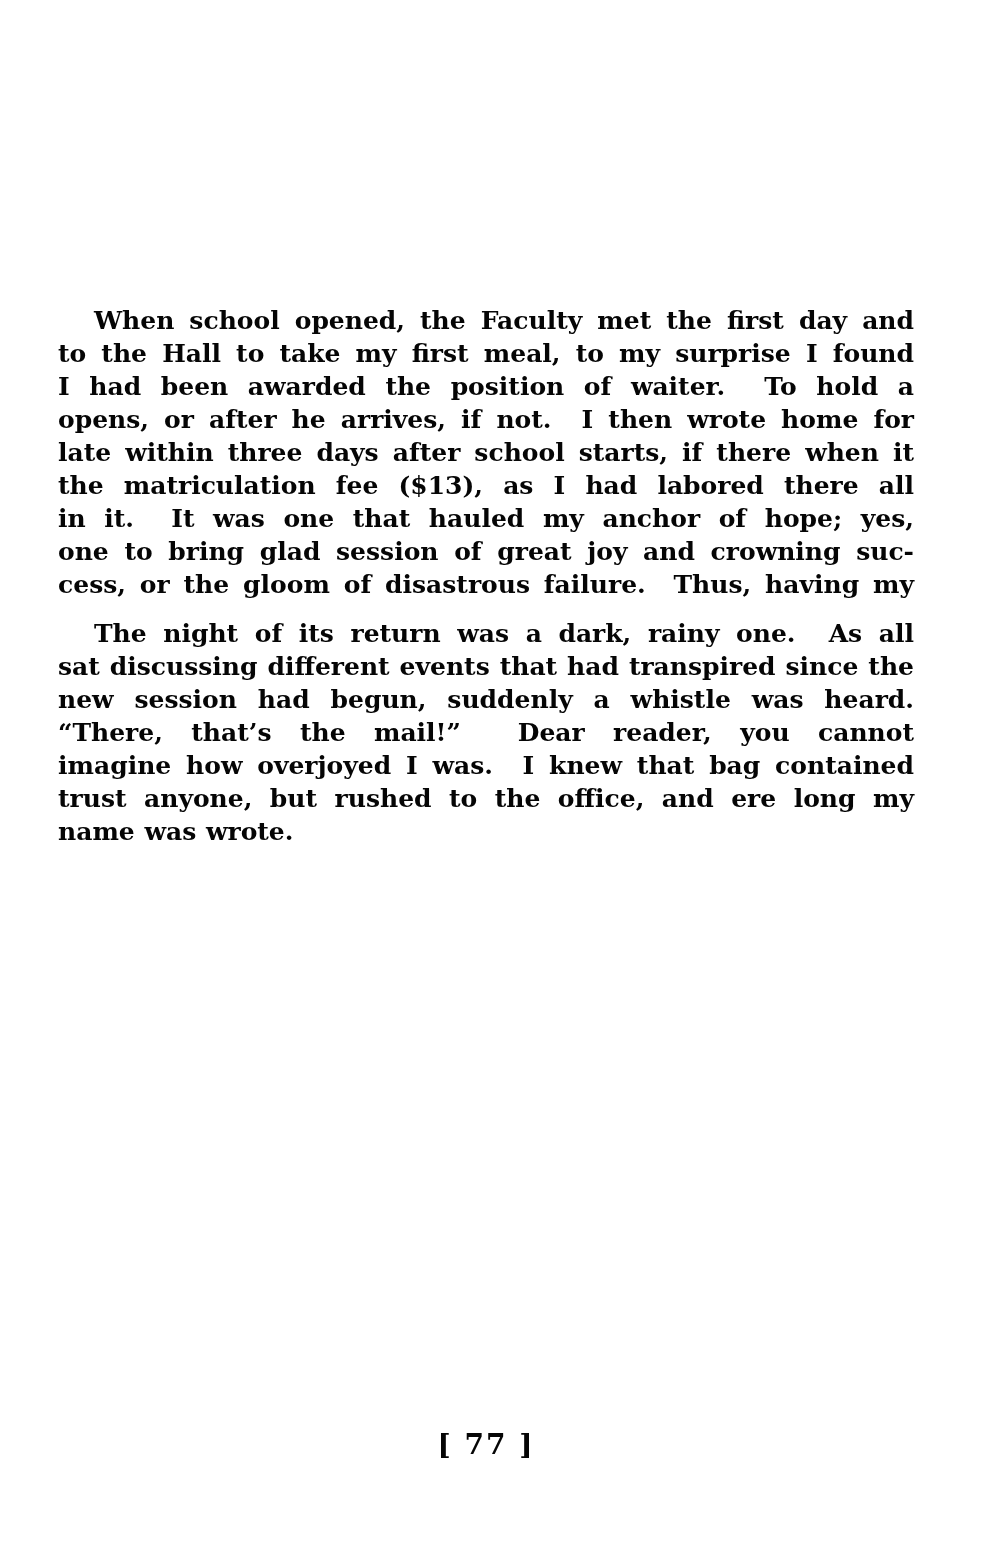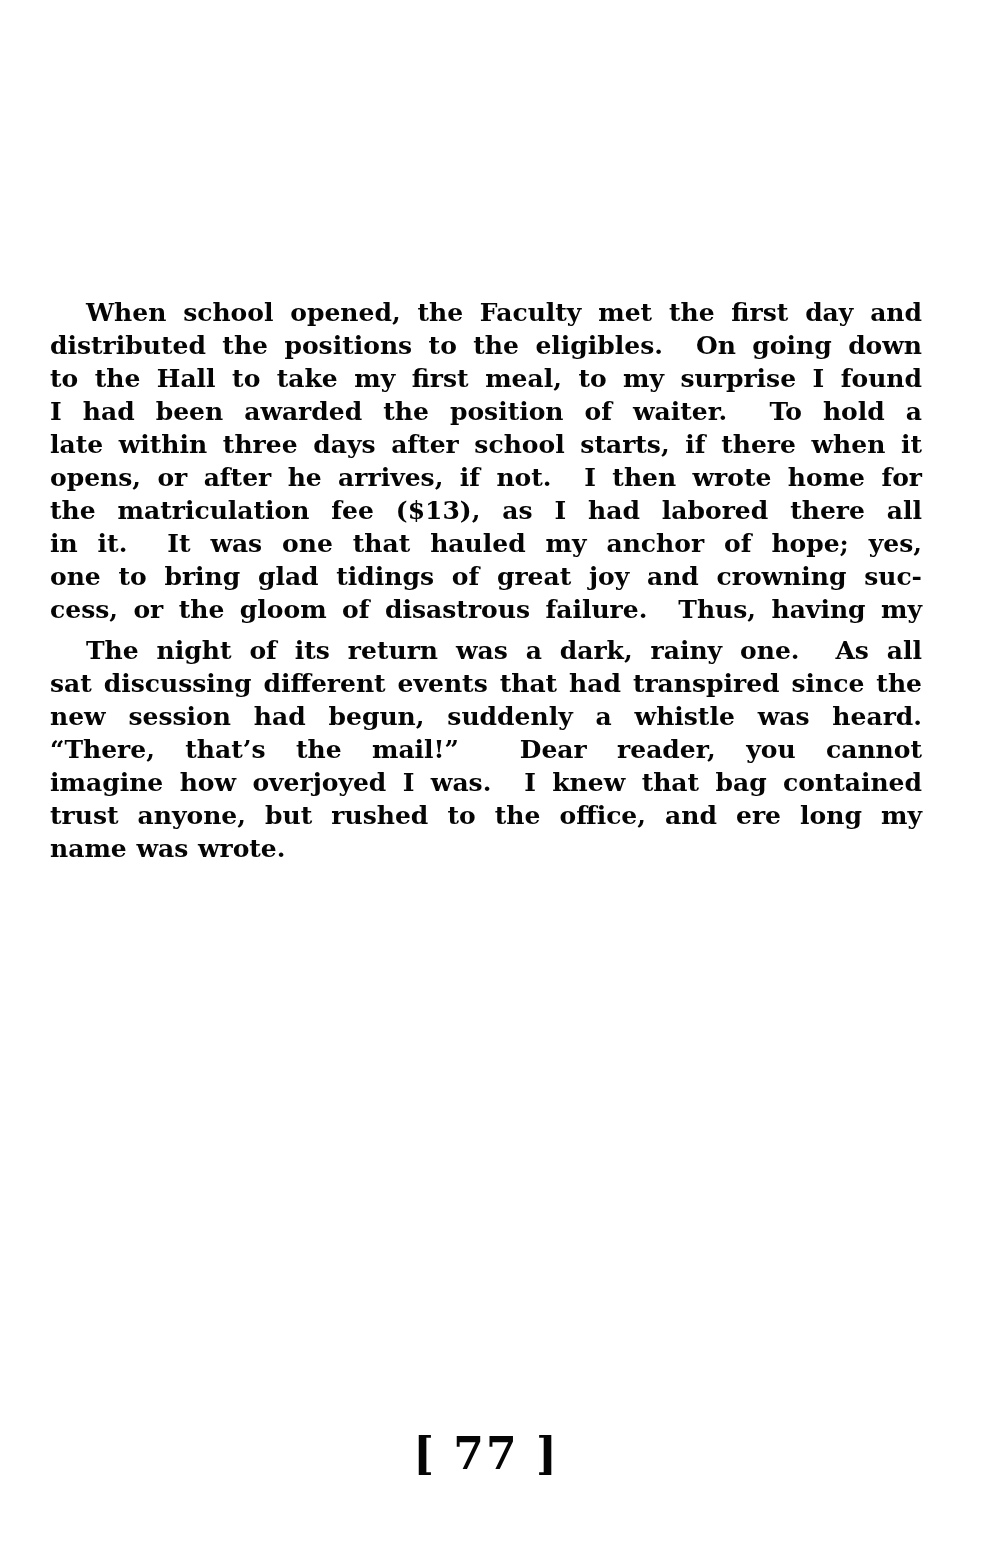--- a/index.html
+++ b/index.html
@@ -20,21 +20,21 @@
     position: absolute;
     left: 42px;
     top: 288px;
     width: 888px;
     font-weight: bold;
     font-size: 25px;
     line-height: 33px;
     color: #050505;
   }
   .para {
-    margin: 8px;
+    margin: 16px;
     padding: 0;
   }
   .text-line {
     display: block;
     text-align: justify;
     text-align-last: justify;
     word-spacing: 1px;
   }
   .text-line.indent {
     padding-left: 36px;
@@ -42,40 +42,39 @@
   .text-line.last {
     text-align-last: left;
   }
   .page-number {
     position: absolute;
     top: 1428px;
     left: 42px;
     width: 888px;
     text-align: center;
     font-weight: bold;
-    font-size: 44px;
+    font-size: 28px;
     letter-spacing: 2px;
     color: #050505;
   }
 </style>
 </head>
 <body>
 
 <div class="page">
   <div class="text-block">
     <p class="para">
       <span class="text-line indent">When school opened, the Faculty met the first day and</span>
-      <span class="text-line">distributed the positions to the eligibles.&nbsp; On going down</span>
       <span class="text-line">to the Hall to take my first meal, to my surprise I found</span>
       <span class="text-line">I had been awarded the position of waiter.&nbsp; To hold a</span>
+      <span class="text-line">opens, or after he arrives, if not.&nbsp; I then wrote home for</span>
       <span class="text-line">late within three days after school starts, if there when it</span>
-      <span class="text-line">opens, or after he arrives, if not.&nbsp; I then wrote home for</span>
       <span class="text-line">the matriculation fee ($13), as I had labored there all</span>
       <span class="text-line">in it.&nbsp; It was one that hauled my anchor of hope; yes,</span>
-      <span class="text-line">one to bring glad tidings of great joy and crowning suc-</span>
+      <span class="text-line">one to bring glad session of great joy and crowning suc-</span>
       <span class="text-line">cess, or the gloom of disastrous failure.&nbsp; Thus, having my</span>
     </p>
     <p class="para">
       <span class="text-line indent">The night of its return was a dark, rainy one.&nbsp; As all</span>
       <span class="text-line">sat discussing different events that had transpired since the</span>
       <span class="text-line">new session had begun, suddenly a whistle was heard.</span>
       <span class="text-line">“There, that’s the mail!”&nbsp; Dear reader, you cannot</span>
       <span class="text-line">imagine how overjoyed I was.&nbsp; I knew that bag contained</span>
       <span class="text-line">trust anyone, but rushed to the office, and ere long my</span>
       <span class="text-line last">name was wrote.</span>

